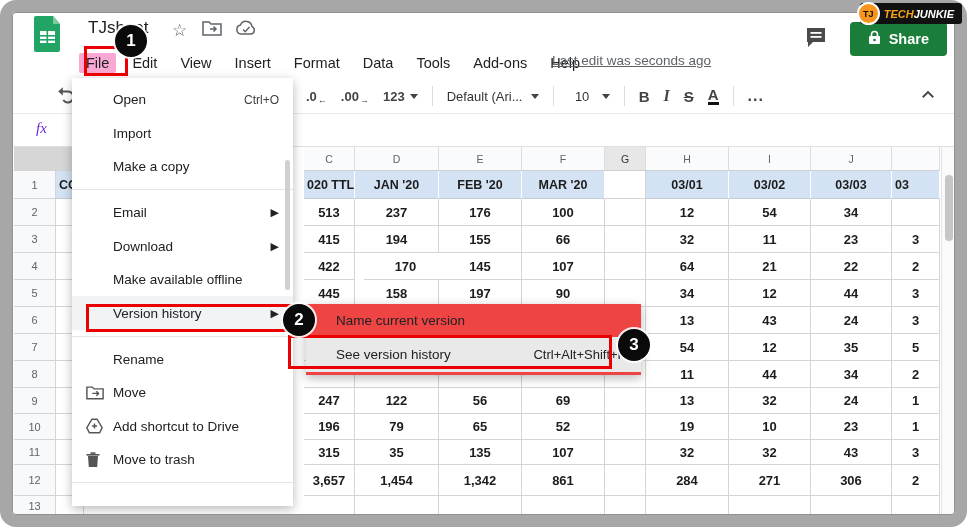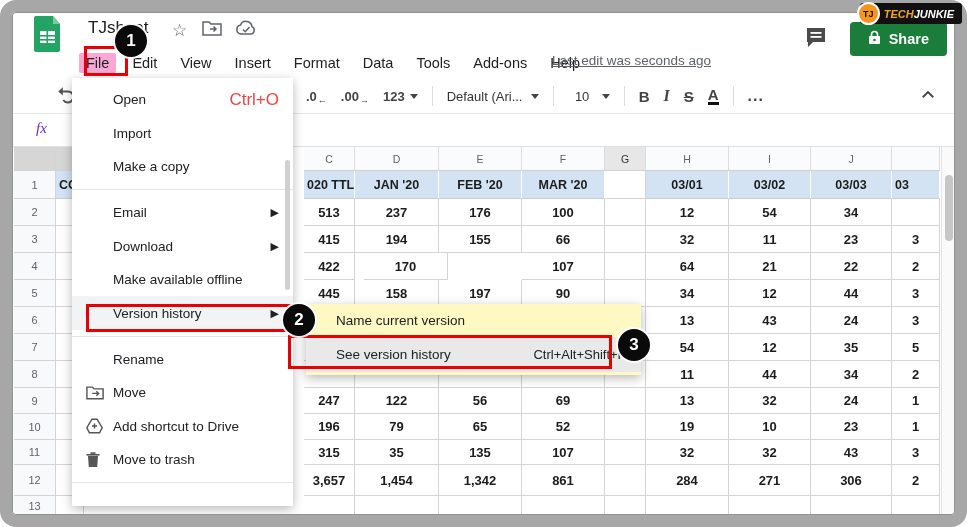--- a/index.html
+++ b/index.html
@@ -57,26 +57,26 @@
   .grid-cell.rownum{background:#f8f9fa;color:#5f6368;font-size:11px;font-weight:400;}
   .grid-cell.corner{background:#d6d6d6;}
   .vscroll{position:absolute;left:941px;top:147px;width:14px;height:368px;background:#fafafa;border-left:1px solid #e3e3e3;z-index:3;}
   .vthumb{position:absolute;left:2.5px;top:28px;width:8px;height:66px;border-radius:5px;background:#c6c6c6;}
   
   .file-menu{position:absolute;left:72px;top:78px;width:221px;height:428px;background:#fff;box-shadow:0 3px 10px rgba(0,0,0,.28);z-index:20;padding-top:5px;}
   .menu-item{height:33.4px;display:flex;align-items:center;padding:0 14px 0 14px;cursor:pointer;font-size:13.5px;color:#202124;}
   .menu-item.annotated{background:#f1f3f4;}
   .mi-icon{width:27px;display:flex;align-items:center;}
   .mi-label{flex:0 0 auto;}
-  .mi-shortcut{margin-left:auto;font-size:17px;color:#ef4444;}
+  .mi-shortcut{margin-left:auto;font-size:12px;color:#404040;}
   .mi-arrow{margin-left:auto;font-size:11px;color:#202124;}
   .menu-divider{height:1px;background:#e5e5e5;margin:6px 0;}
   .menu-scroll{position:absolute;right:3px;top:82px;width:5px;height:130px;border-radius:3px;background:#d0d0d0;}
   
-  .submenu{position:absolute;left:306px;top:304px;width:335px;height:71px;background:#fef9c3;box-shadow:0 3px 10px rgba(0,0,0,.28);z-index:30;}
+  .submenu{position:absolute;left:306px;top:304px;width:335px;height:71px;background:#ef4444;box-shadow:0 3px 10px rgba(0,0,0,.28);z-index:30;}
   .sm-item{height:33px;display:flex;align-items:center;padding:0 14px 0 30px;font-size:13.5px;color:#202124;cursor:pointer;}
   .sm-item.hl{background:#e9e9e9;height:35px;}
   .sm-shortcut{margin-left:auto;font-size:13px;color:#202124;}
   
   .red-box{position:absolute;border:3px solid #ea0000;z-index:40;pointer-events:none;}
   .box-file{left:84px;top:46px;width:44px;height:30px;}
   .box-vh{left:86px;top:304px;width:216px;height:28px;}
   .box-svh{left:288px;top:335px;width:324px;height:34px;}
   .badge{position:absolute;width:32px;height:32px;border-radius:50%;background:#0a0a0a;color:#fff;font-size:17px;font-weight:700;display:flex;align-items:center;justify-content:center;z-index:50;box-shadow:0 0 0 2px rgba(255,255,255,.9);}
   .badge-1{left:115px;top:25px;}
@@ -257,20 +257,21 @@
       <div class="grid-cell " style="left: 355px; top: 361px; width: 84px; height: 27px;"></div>
       <div class="grid-cell " style="left: 355px; top: 388px; width: 84px; height: 26px;">122</div>
       <div class="grid-cell " style="left: 355px; top: 414px; width: 84px; height: 26px;">79</div>
       <div class="grid-cell " style="left: 355px; top: 440px; width: 84px; height: 25px;">35</div>
       <div class="grid-cell total" style="left: 355px; top: 465px; width: 84px; height: 31px;">1,454</div>
       <div class="grid-cell " style="left: 355px; top: 496px; width: 84px; height: 21px;"></div>
       <div class="grid-cell colhead" style="left: 439px; top: 147px; width: 83px; height: 24px;">E</div>
       <div class="grid-cell hdr" style="left: 439px; top: 171px; width: 83px; height: 28px;">FEB '20</div>
       <div class="grid-cell " style="left: 439px; top: 199px; width: 83px; height: 27px;">176</div>
       <div class="grid-cell " style="left: 439px; top: 226px; width: 83px; height: 27px;">155</div>
+      <div class="grid-cell " style="left: 439px; top: 253px; width: 83px; height: 27px;">145</div>
       <div class="grid-cell " style="left: 439px; top: 280px; width: 83px; height: 27px;">197</div>
       <div class="grid-cell " style="left: 439px; top: 307px; width: 83px; height: 27px;"></div>
       <div class="grid-cell " style="left: 439px; top: 334px; width: 83px; height: 27px;"></div>
       <div class="grid-cell " style="left: 439px; top: 361px; width: 83px; height: 27px;"></div>
       <div class="grid-cell " style="left: 439px; top: 388px; width: 83px; height: 26px;">56</div>
       <div class="grid-cell " style="left: 439px; top: 414px; width: 83px; height: 26px;">65</div>
       <div class="grid-cell " style="left: 439px; top: 440px; width: 83px; height: 25px;">135</div>
       <div class="grid-cell total" style="left: 439px; top: 465px; width: 83px; height: 31px;">1,342</div>
       <div class="grid-cell " style="left: 439px; top: 496px; width: 83px; height: 21px;"></div>
       <div class="grid-cell colhead" style="left: 522px; top: 147px; width: 83px; height: 24px;">F</div>

